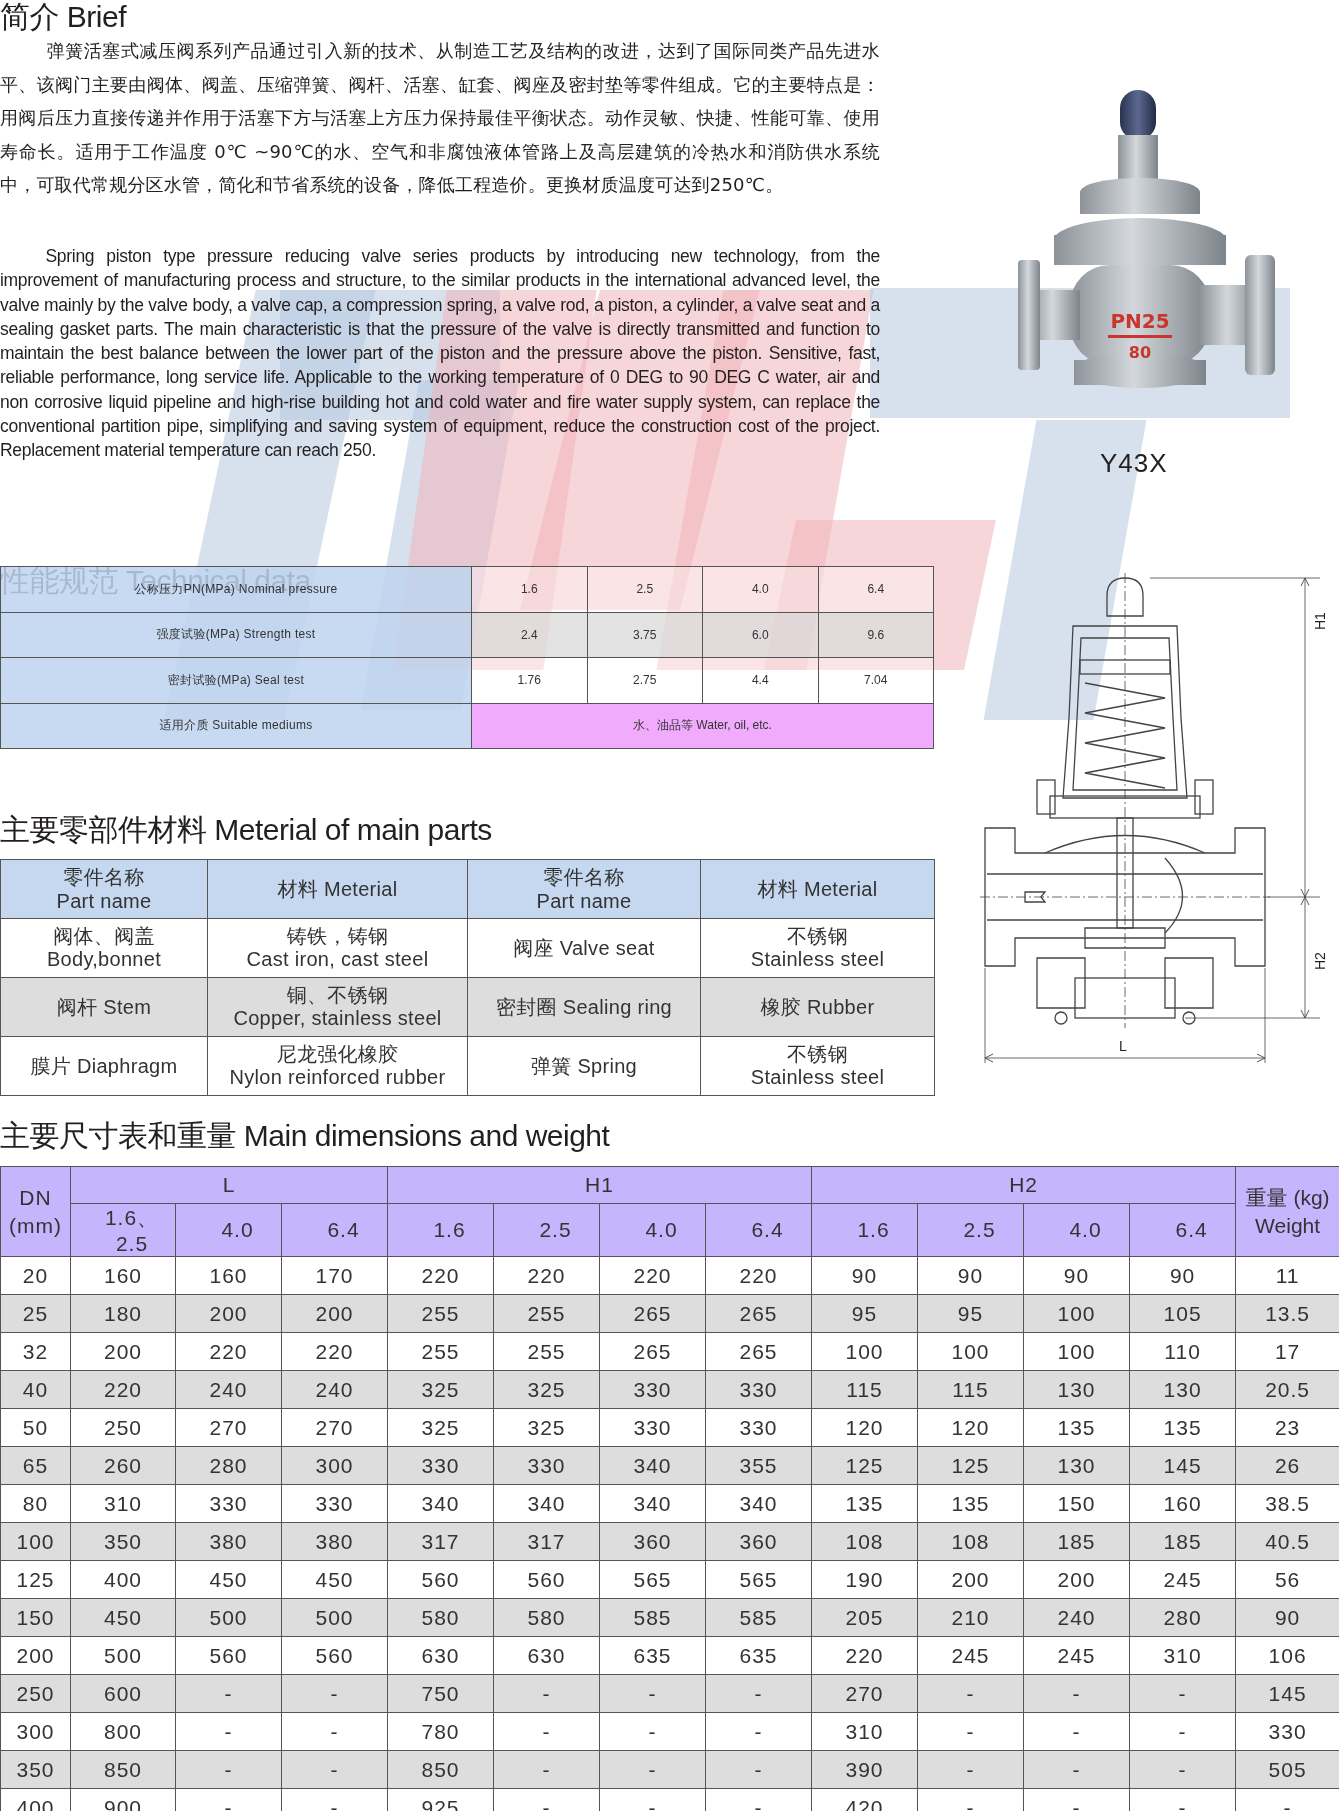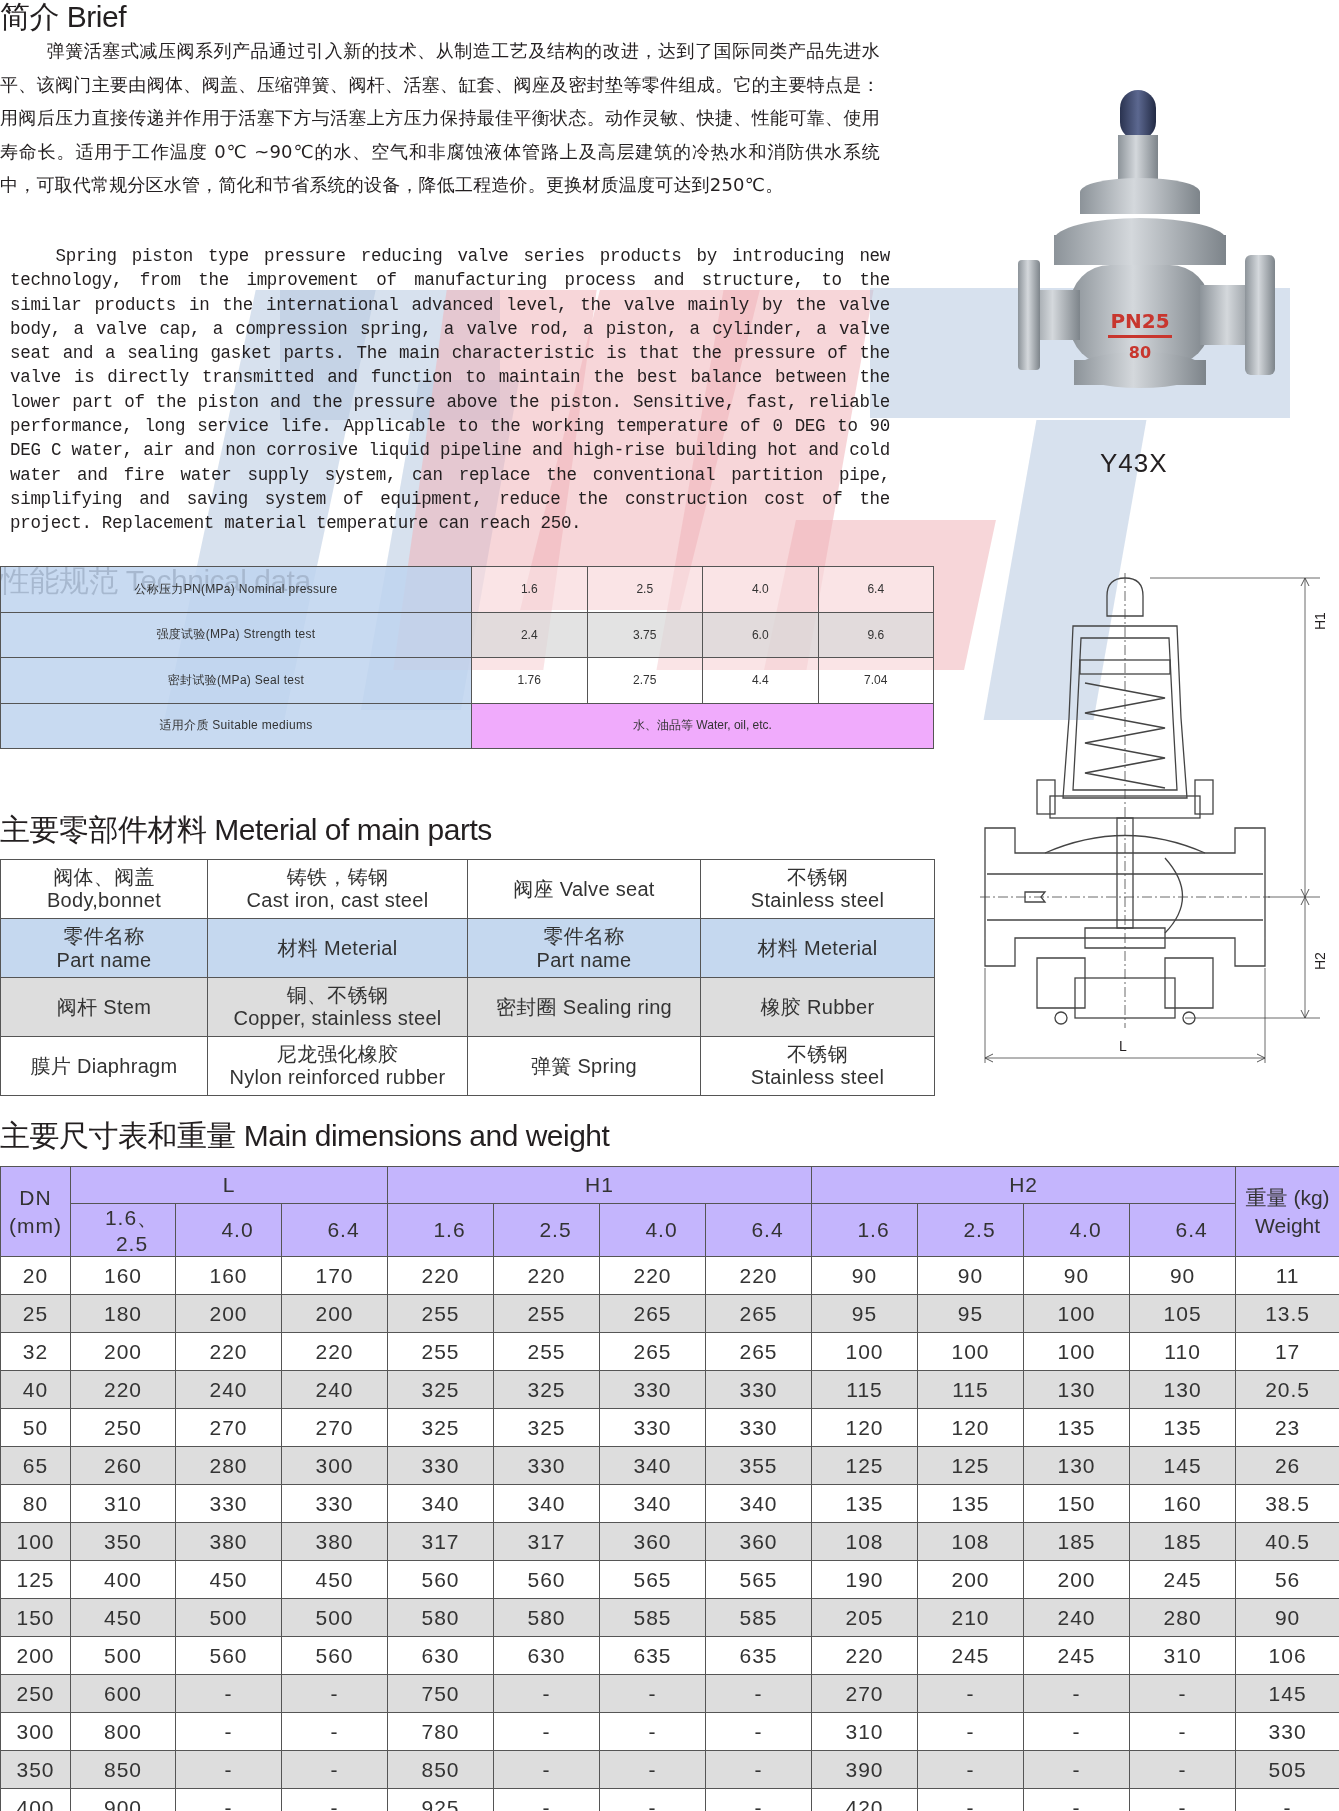--- a/index.html
+++ b/index.html
@@ -10,21 +10,21 @@
   .wm { position: absolute; z-index: 0; opacity: 1; }
   .wm-blue { background: rgba(183, 201, 224, 0.55); }
   .wm-red { background: rgba(240, 180, 185, 0.55); }
 
   .layer { position: absolute; z-index: 1; }
 
   .h-title { font-size: 30px; font-weight: normal; letter-spacing: -0.5px; color: #231f20; white-space: nowrap; }
 
   .brief-cn { left: 0; top: 34px; width: 880px; font-size: 18px; line-height: 33.5px; text-align: justify; letter-spacing: 0.2px; font-family: "DejaVu Sans", sans-serif; }
   .brief-cn p { text-indent: 2.6em; }
-  .brief-en { left: 10px; top: 244px; width: 880px; font-size: 17.5px; line-height: 24.3px; text-align: justify; letter-spacing: -0.3px; font-family: Liberation Mono, monospace; }
+  .brief-en { left: 0; top: 244px; width: 880px; font-size: 17.5px; line-height: 24.3px; text-align: justify; letter-spacing: -0.3px; }
   .brief-en p { text-indent: 2.6em; }
 
   table { border-collapse: collapse; table-layout: fixed; }
   td, th { border: 1.5px solid #555; text-align: center; vertical-align: middle; font-weight: normal; color: #333; }
 
   
   .tech { left: 0; top: 566px; width: 934px; }
   .tech td { height: 45.5px; font-size: 12px; }
   .tech td.lbl { background: rgba(190, 212, 238, 0.85); width: 471px; letter-spacing: 0.3px; }
   .tech tr.gray td.v { background: rgba(220, 220, 220, 0.8); }
@@ -184,51 +184,51 @@
 <div class="layer h-title" style="left:0;top:810px;">主要零部件材料 Meterial of main parts</div>
 <table class="layer mat">
   <colgroup>
       <col style="width:207px">
       <col style="width:260px">
       <col style="width:233px">
       <col style="width:234px">
     </colgroup>
   <tbody>
       <tr>
-    <td>
-          <div>阀体、阀盖</div>
-          <div>Body,bonnet</div>
-        </td>
-    <td>
-          <div>铸铁，铸钢</div>
-          <div>Cast iron, cast steel</div>
-        </td>
-    <td>
-          <div>阀座 Valve seat</div>
-        </td>
-    <td>
-          <div>不锈钢</div>
-          <div>Stainless steel</div>
-        </td>
-  </tr>
-  <tr>
     <th>
           <div>零件名称</div>
           <div>Part name</div>
         </th>
     <th>
           <div>材料 Meterial</div>
         </th>
     <th>
           <div>零件名称</div>
           <div>Part name</div>
         </th>
     <th>
           <div>材料 Meterial</div>
         </th>
+  </tr>
+  <tr>
+    <td>
+          <div>阀体、阀盖</div>
+          <div>Body,bonnet</div>
+        </td>
+    <td>
+          <div>铸铁，铸钢</div>
+          <div>Cast iron, cast steel</div>
+        </td>
+    <td>
+          <div>阀座 Valve seat</div>
+        </td>
+    <td>
+          <div>不锈钢</div>
+          <div>Stainless steel</div>
+        </td>
   </tr>
   <tr class="gray">
     <td>
           <div>阀杆 Stem</div>
         </td>
     <td>
           <div>铜、不锈钢</div>
           <div>Copper, stainless steel</div>
         </td>
     <td>

